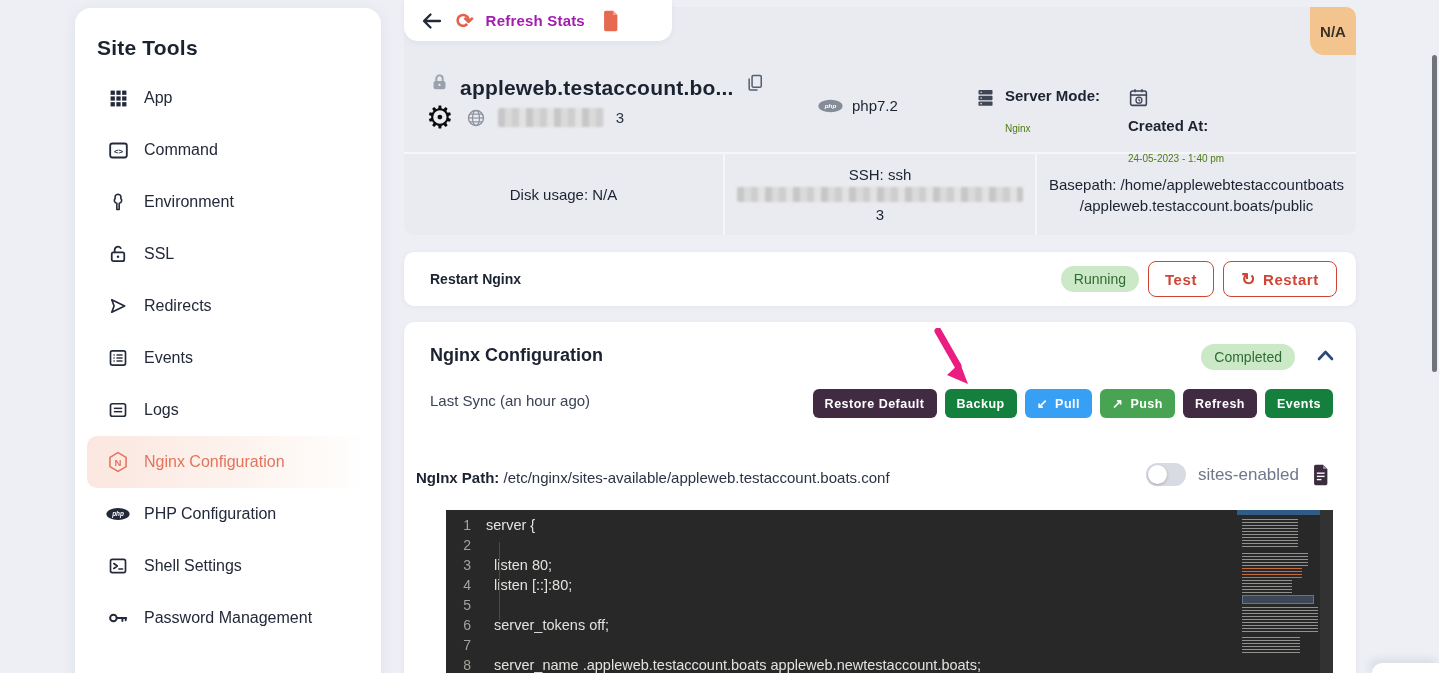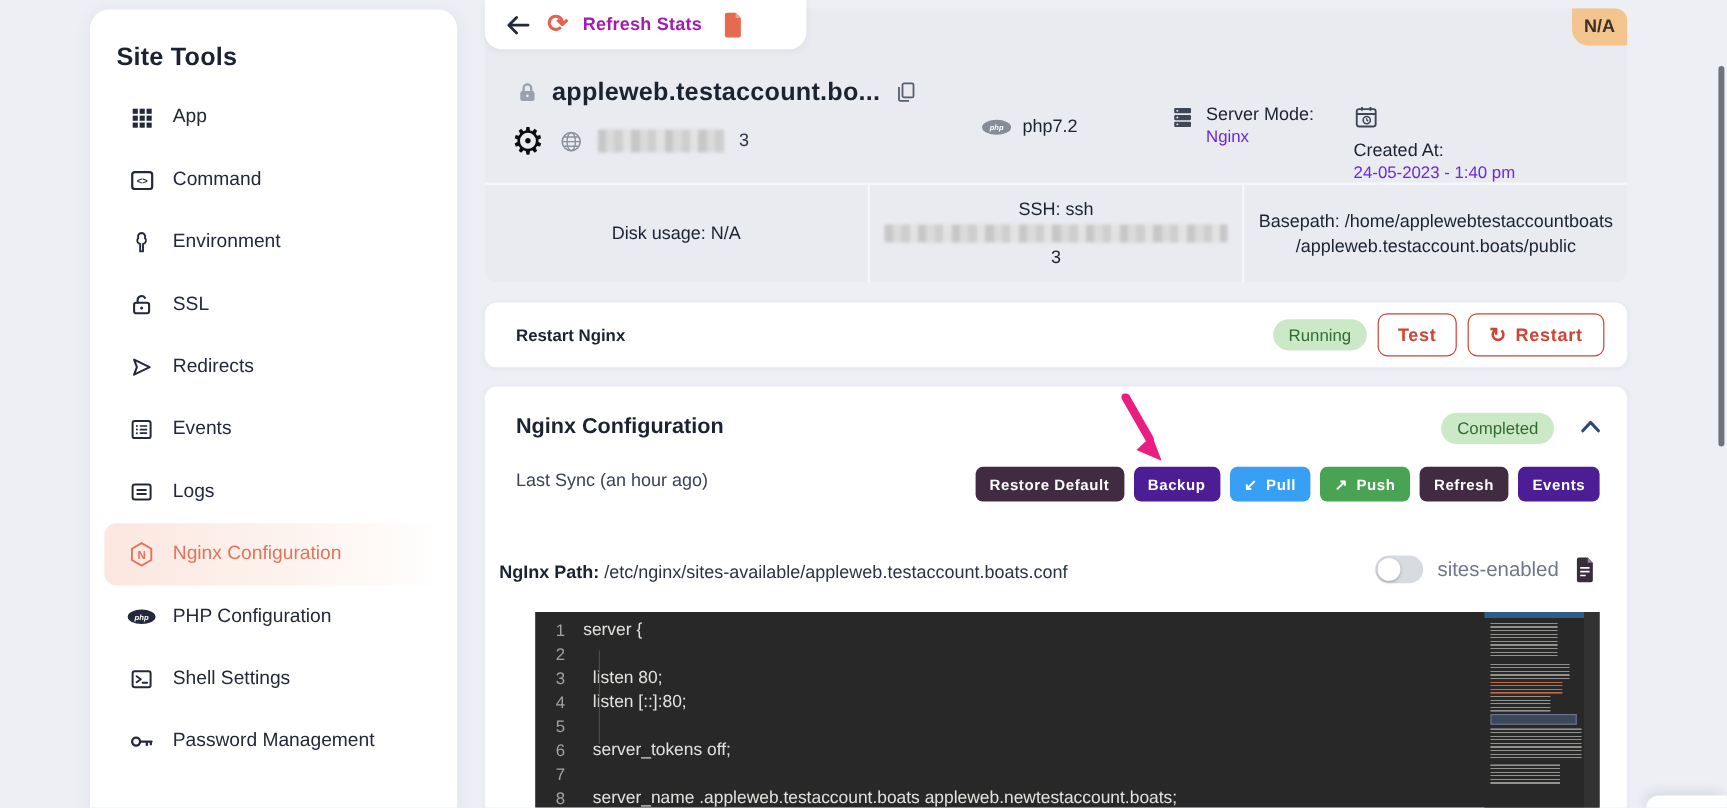--- a/index.html
+++ b/index.html
@@ -19,35 +19,35 @@
   .topbar { position:absolute; left:404px; top:0; width:268px; height:41px; background:#fff;
             border-radius:0 0 14px 14px; display:flex; align-items:center; padding-left:16px; z-index:4;
             box-shadow:0 2px 6px rgba(40,50,80,.05); }
   .topbar .back { width:30px; cursor:pointer; display:flex; align-items:center; }
   .topbar .refresh-glyph { font-size:21px; font-weight:700; color:#e4614d; margin:0 12px 0 6px; cursor:pointer; line-height:1; }
   .topbar .tb-label { font-size:15px; font-weight:700; color:#a21caf; letter-spacing:.2px; }
   .topbar .file-ic { margin-left:16px; cursor:pointer; display:flex; }
 
   
   .site-card { position:absolute; left:404px; top:7px; width:952px; height:228px; background:#e9ebf1; border-radius:10px; }
-  .na-badge { position:absolute; right:0; top:0; width:46px; height:31px; background:#f3c48e;
+  .na-badge { position:absolute; right:0; top:0; width:46px; height:48px; background:#f3c48e;
               border-radius:0 10px 0 14px; display:flex; align-items:center; justify-content:center;
               font-size:15px; font-weight:700; color:#3b3126; }
   .dom-row { position:absolute; left:26px; top:58px; display:flex; align-items:center; gap:11px; }
-  .dom-row .domain { font-size:21px; font-weight:700; color:#1b2230; letter-spacing:.2px; }
+  .dom-row .domain { font-size:21px; font-weight:700; color:#1b2230; letter-spacing:.2px;margin-top:11px; }
   .gear-row { position:absolute; left:22px; top:95px; display:flex; align-items:center; gap:12px; }
   .gear-glyph { font-size:31px; color:#0c0c0c; line-height:1; }
   .blur-block { background:
       repeating-linear-gradient(90deg,#c7c7c7 0 7px,#dadada 7px 14px,#cecece 14px 21px,#e2e2e2 21px 28px);
       filter:blur(1.3px); border-radius:2px; }
   .ip-blur { width:106px; height:19px; }
   .ip-suffix { font-size:15px; color:#2c3342; }
   .info-item { position:absolute; display:flex; gap:9px; align-items:flex-start; }
-  .info-item .lab { font-size:15px; font-weight:400; color:#1b2230; }
-  .info-item .val { font-size:14px; color:#6d28d9; margin-top:1px; }
+  .info-item .lab { font-size:15px; font-weight:700; color:#1b2230; }
+  .info-item .val { font-size:10px; color:#4d7c0f; margin-top:19px; }
   .php-item { left:414px; top:90px; align-items:center; }
   .php-item .lab { font-weight:400; }
   .stats-row { position:absolute; left:0; right:0; top:145px; bottom:0; border-top:2px solid #f5f6fa; display:flex; }
   .stat-cell { display:flex; flex-direction:column; align-items:center; justify-content:center;
                font-size:15px; font-weight:500; color:#1b2230; }
   .cell-1 { width:321px; border-right:2px solid #f5f6fa; }
   .cell-2 { width:312px; border-right:2px solid #f5f6fa; gap:4px; }
   .cell-3 { flex:1; line-height:21px; }
   .ssh-blur { width:286px; height:15px; }
 
@@ -71,21 +71,21 @@
   .ncc-title { position:absolute; left:26px; top:23px; font-size:18px; font-weight:700; color:#1b2230; }
   .ncc-status { position:absolute; right:61px; top:22px; }
   .ncc-chevron { position:absolute; right:22px; top:27px; cursor:pointer; }
   .ncc-sync { position:absolute; left:26px; top:70px; font-size:15px; color:#3a4254; }
   .ncc-buttons { position:absolute; top:67px; right:23px; display:flex; gap:8px;padding-left:28px; }
   .cbtn { height:29px; padding:0 12px; border:none; border-radius:6px; color:#fff; font-size:12.5px;
           font-weight:700; letter-spacing:.5px; display:flex; align-items:center; gap:7px; cursor:pointer;
           font-family:"Liberation Sans", sans-serif; }
   .cbtn .ar { font-size:13px; font-weight:700; }
   .cbtn-dark { background:#402b42; }
-  .cbtn-orange { background:#4c1d95; }
+  .cbtn-orange { background:#15803d; }
   .cbtn-blue { background:#379ff4; }
   .cbtn-green { background:#48a452; }
   .annot-arrow { position:absolute; left:527px; top:6px; z-index:6; pointer-events:none; }
   .ncc-path { position:absolute; left:12px; top:147px; font-size:15px; color:#2b3344; }
   .ncc-path b { font-weight:700; color:#1b2230; }
   .toggle-group { position:absolute; right:26px; top:141px; display:flex; align-items:center; gap:12px; }
   .toggle { width:40px; height:23px; background:#d9dbe3; border-radius:12px; position:relative; cursor:pointer; }
   .toggle .knob { position:absolute; left:2px; top:2px; width:19px; height:19px; background:#fff; border-radius:50%;
                   box-shadow:0 1px 3px rgba(0,0,0,.25); }
   .toggle-label { font-size:17px; color:#70778a; }

